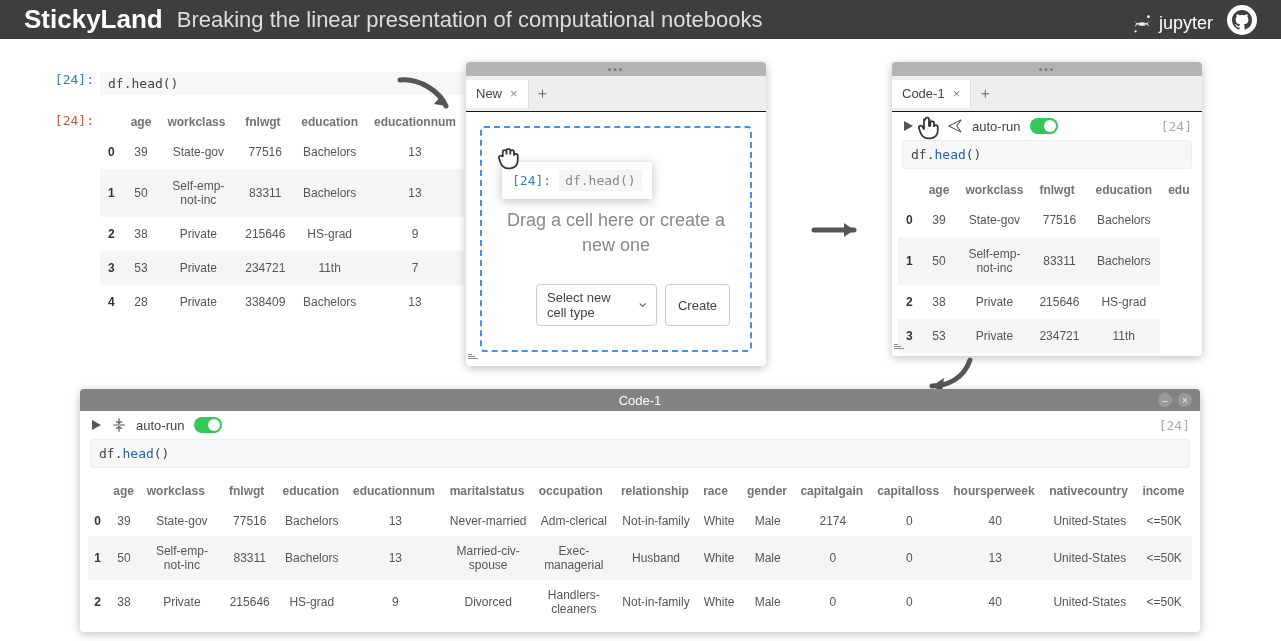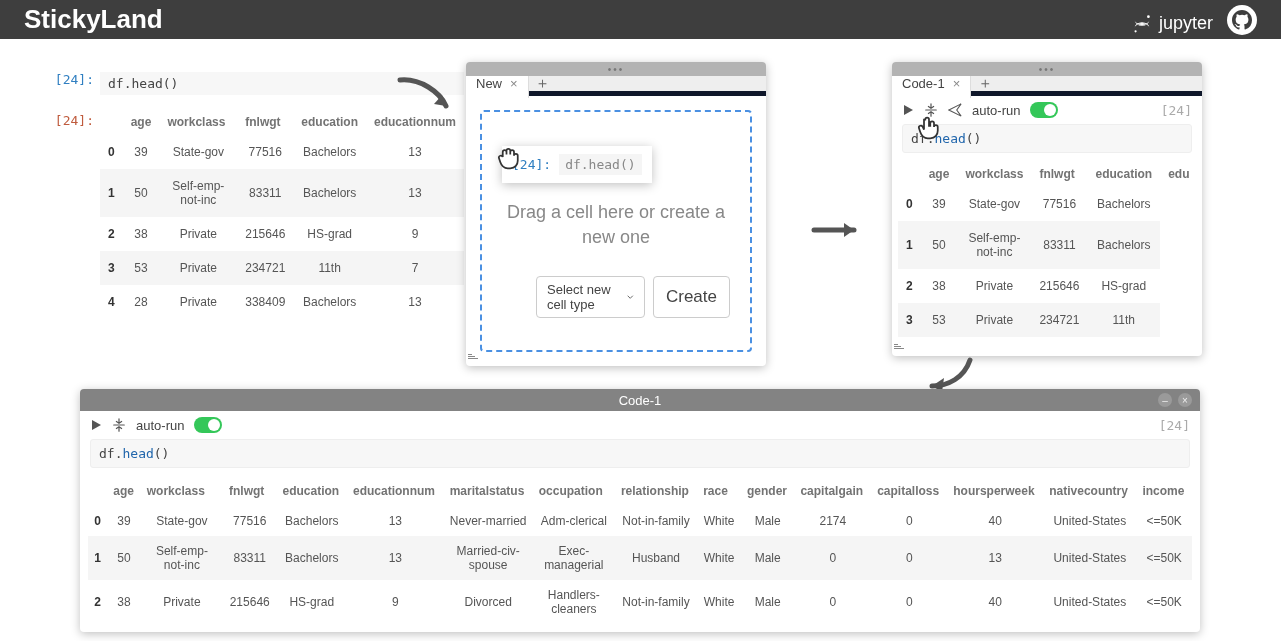--- a/index.html
+++ b/index.html
@@ -26,30 +26,30 @@
   tbody tr:nth-child(even) { background: #f5f5f5; }
   .row-idx { font-weight: 700; color: #333; }
 
   
   .sticky {
     position: absolute; background: #fff; border-radius: 4px; box-shadow: 0 2px 10px rgba(0,0,0,.25);
     display: flex; flex-direction: column; overflow: hidden;
   }
   .sticky-hdrbar { display: flex; align-items: center; background: #b3b3b3; height: 14px; position: relative; }
   .sticky-hdrbar .grip { position:absolute; left:50%; transform:translateX(-50%); color:#777; font-size:10px; letter-spacing:2px; }
-  .sticky-tabs { display: flex; align-items: center; background: #eee; height: 20px; border-bottom: 5px solid #0f172a; }
+  .sticky-tabs { display: flex; align-items: center; background: #eee; height: 36px; border-bottom: 1px solid #0f172a; }
   .tab { background:#fff; height:28px; display:flex; align-items:center; padding:0 10px; font-size:13px; color:#444; border-right:1px solid #ddd; gap:8px; }
   .tab .close { color:#888; font-size:13px; cursor:pointer; }
   .tab-add { width:28px; display:flex; align-items:center; justify-content:center; color:#666; font-size:15px; cursor:pointer; }
 
   .dropzone { border:2px dashed #4a90e2; margin:14px; border-radius:4px; flex:1; display:flex; flex-direction:column; align-items:center; justify-content:center; padding:20px; position:relative; }
   .dz-hint { color:#888; font-size:18px; text-align:center; line-height:1.4; margin-top:56px; }
   .dz-controls { display:flex; gap:8px; margin-top:26px; }
   .dz-select { border:1px solid #ccc; border-radius:4px; background:#fff; padding:5px 10px; font-size:13px; color:#444; display:flex; align-items:center; gap:6px;margin-left:34px; }
-  .dz-btn { border:1px solid #ccc; border-radius:4px; background:#fff; padding:5px 12px; font-size:17px; color:#444; }
+  .dz-btn { border:1px solid #ccc; border-radius:4px; background:#fff; padding:5px 12px; font-size:13px; color:#444; }
 
   .ghost-cell { position:absolute; top:34px; left:20px; background:#fff; box-shadow:0 2px 10px rgba(0,0,0,.25); padding:8px 10px; display:flex; align-items:center; gap:8px; font-family:ui-monospace,Menlo,monospace; font-size:13px; }
   .ghost-cell .pr { color:#307fc1; }
   .ghost-cell .cd { background:#f5f5f5; padding:3px 6px; color:#888; }
 
   .sticky-toolbar { display:flex; align-items:center; gap:10px; padding:6px 10px; font-size:13px; color:#444; }
   .toggle { width:28px; height:16px; border-radius:8px; background:#34c759; position:relative; }
   .toggle::after { content:""; position:absolute; right:2px; top:2px; width:12px; height:12px; border-radius:50%; background:#fff; }
   .exec-count { margin-left:auto; color:#aaa; font-family:ui-monospace,Menlo,monospace; }
 
@@ -71,20 +71,21 @@
   .exp-table { width:100%; }
   .exp-table th, .exp-table td { padding:8px 6px; }
 
   .icon-svg { display:block; }
 </style>
 </head>
 <body>
 
 <div class="hdr">
   <span class="hdr-title">StickyLand</span>
+  <span class="hdr-sub">Breaking the linear presentation of computational notebooks</span>
   <div class="hdr-right">
     <span style="display:flex;align-items:center;gap:6px;">
       <svg class="icon-svg" width="22" height="22" viewBox="0 0 24 24">
           <path fill="#fff" d="M4 8 a8 4 0 0 0 16 0 a8 6 0 0 1 -16 0 M4 16 a8 4 0 0 1 16 0 a8 6 0 0 0 -16 0"></path>
           <circle cx="19" cy="4" r="1.5" fill="#fff"></circle>
           <circle cx="5" cy="20" r="1.2" fill="#fff"></circle>
         </svg>
       <span style="font-size:18px;">jupyter</span>
     </span>
     <span class="github-circle">

